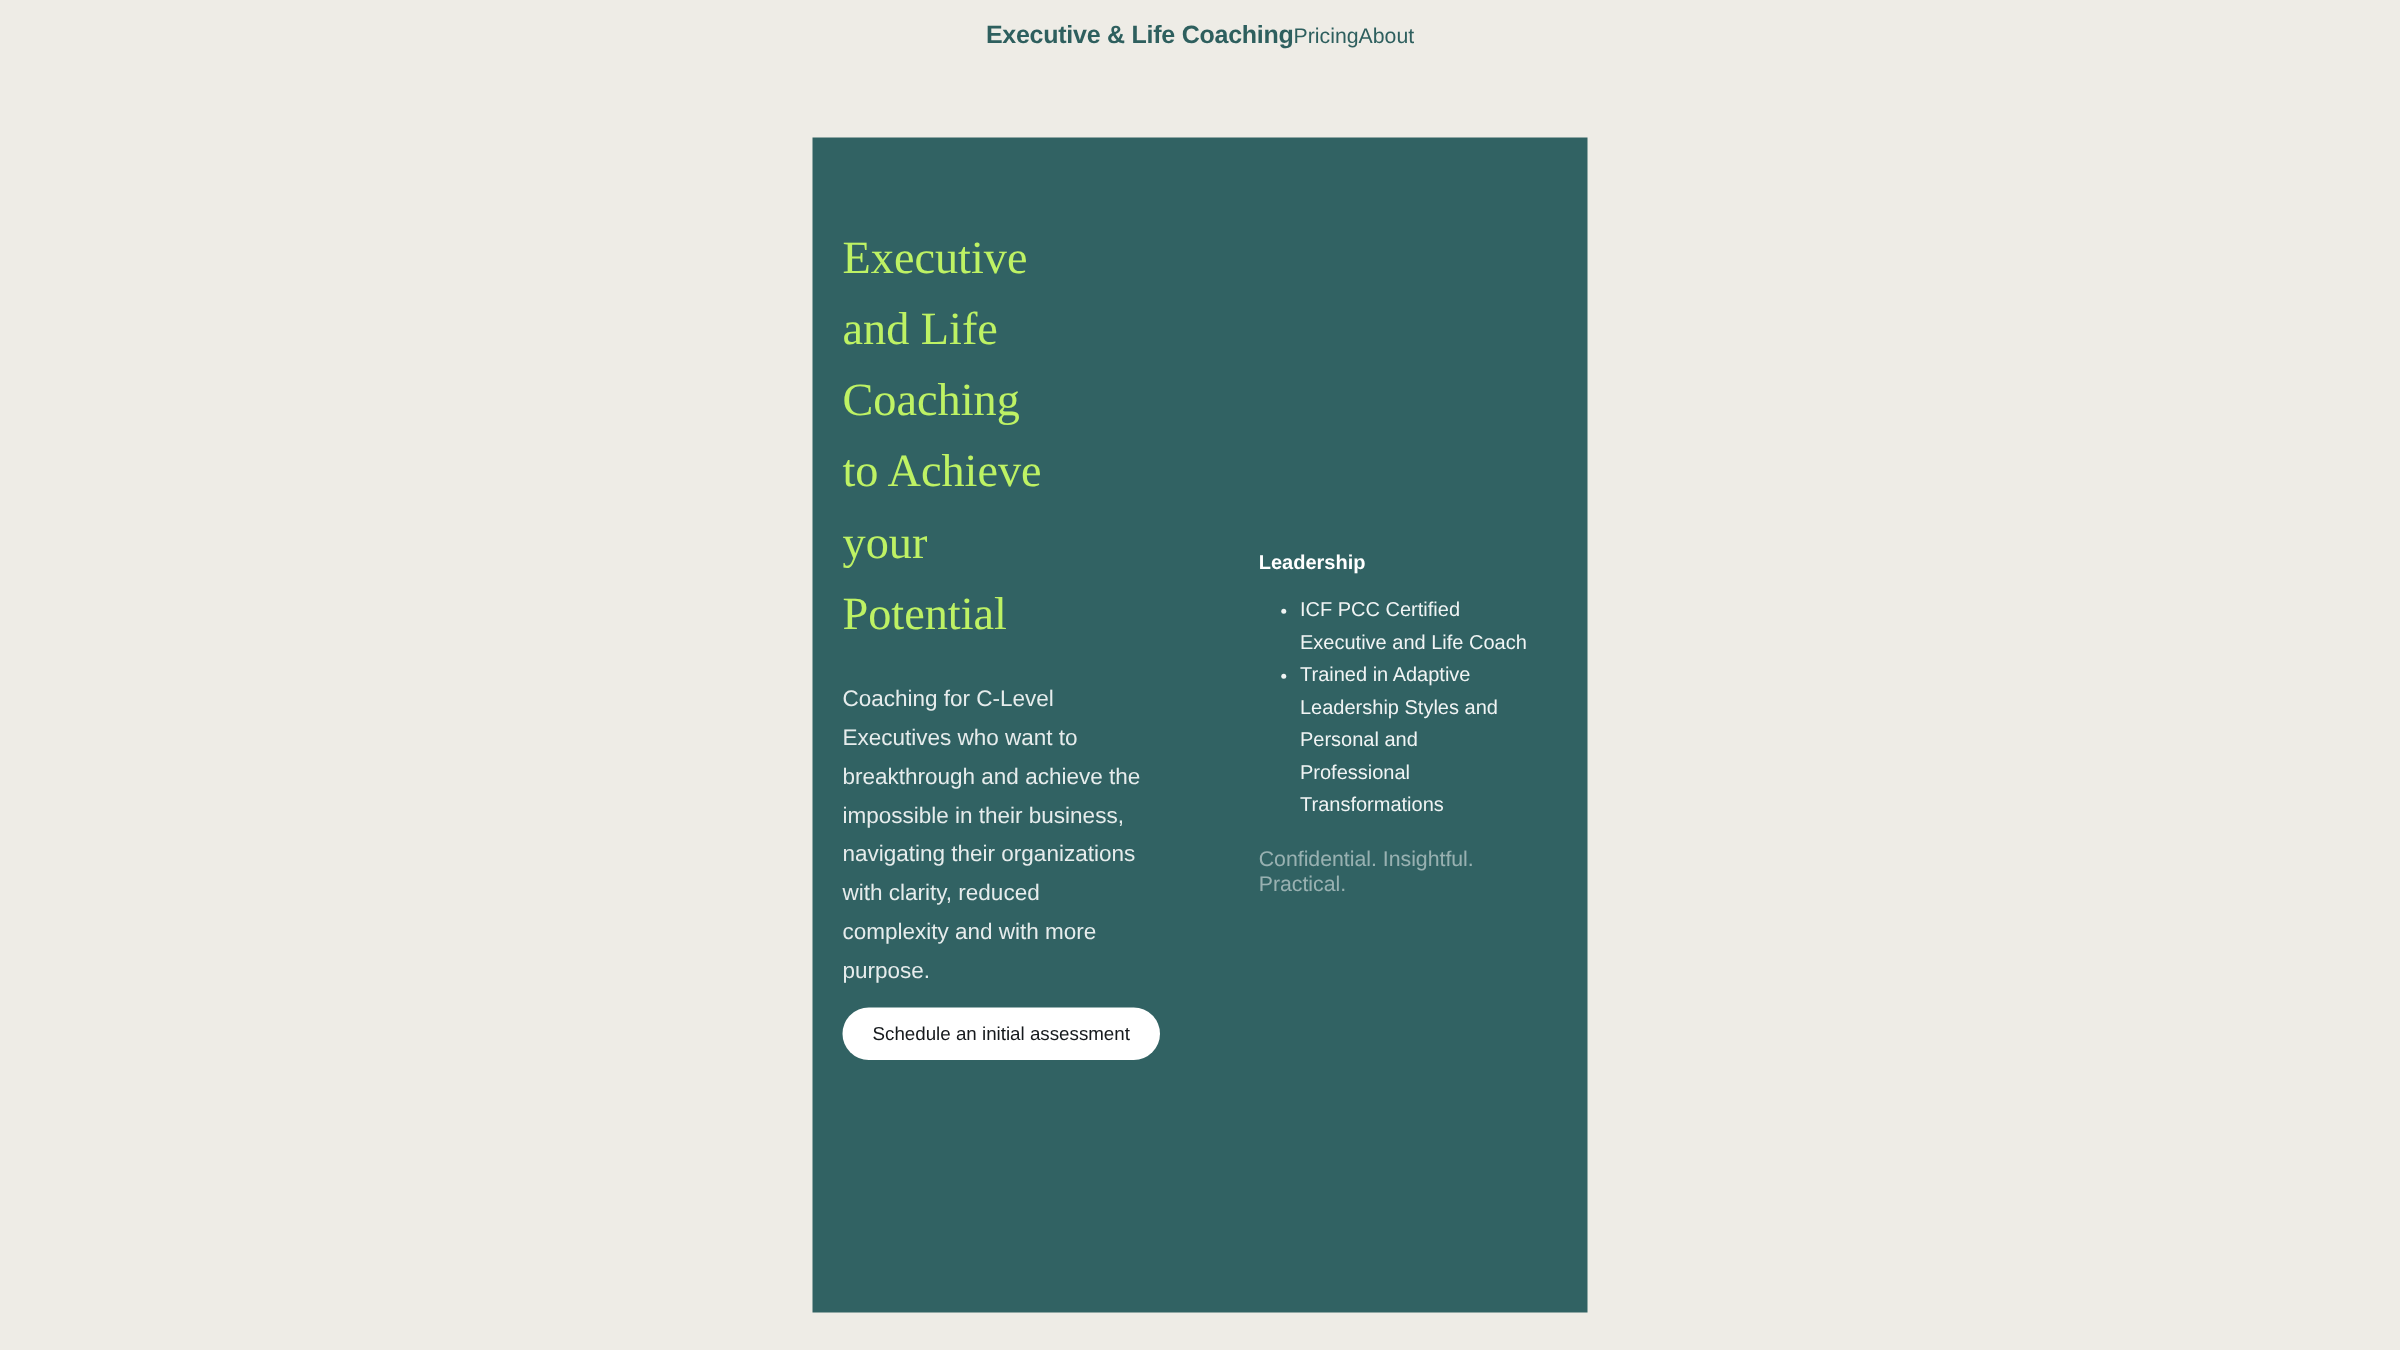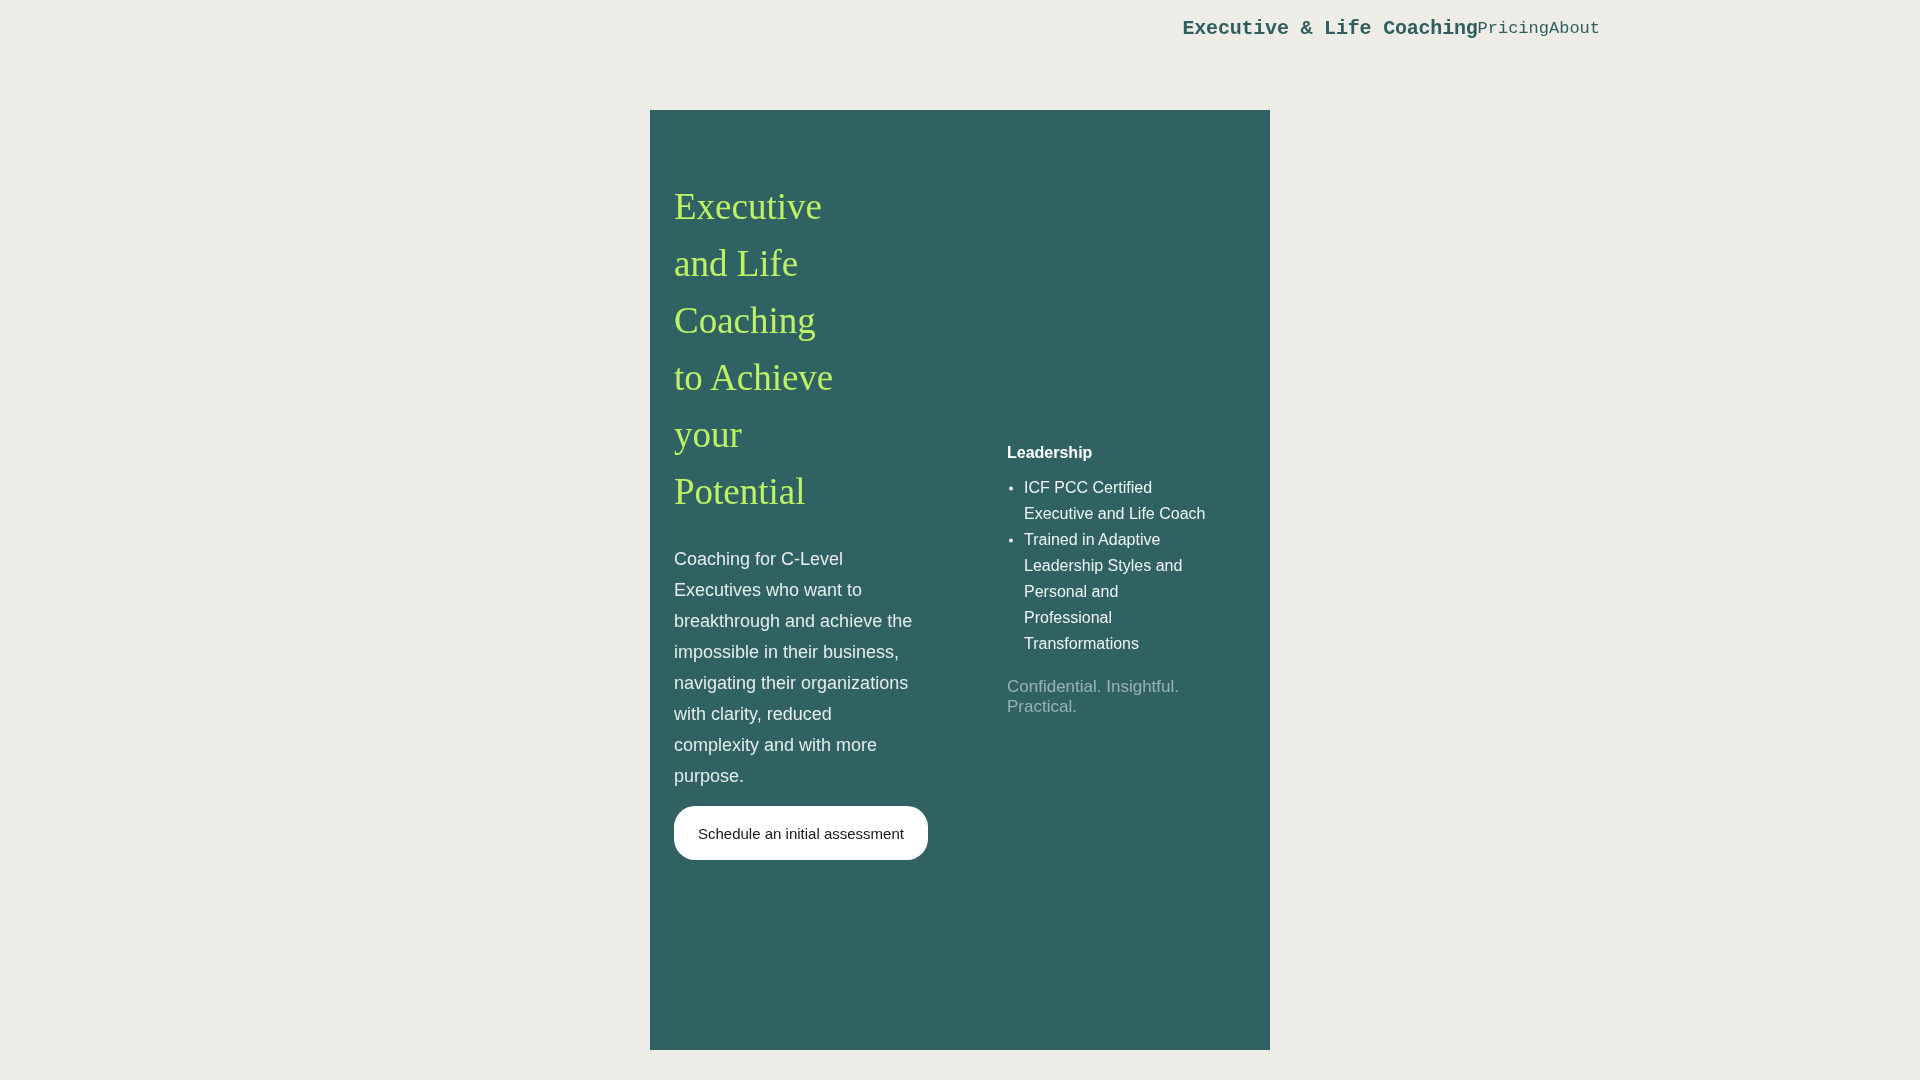--- a/index.html
+++ b/index.html
@@ -10,23 +10,22 @@
     background: #eeece6;
     font-family: "Liberation Sans", sans-serif;
   }
 
   
   .header {
     width: 1280px;
     margin: 0 auto;
     padding-top: 17px;
     display: flex;
-    justify-content: flex-end;
+    justify-content: center;
     align-items: center;
-    font-family: Liberation Mono, monospace;
   }
   .logo {
     font-size: 20px;
     font-weight: 700;
     color: #2e5f5e;
     letter-spacing: -0.2px;
     cursor: pointer;
   }
   .nav { display: flex; }
   .nav a {
@@ -73,21 +72,21 @@
   .hero-desc {
     margin: 24px 0 0 0;
     font-size: 18px;
     line-height: 31px;
     color: rgba(255,255,255,0.88);
     white-space: pre-line;
   }
   .cta {
     display: inline-block;
     margin-top: 14px;
-    height: 54px;
+    height: 42px;
     padding: 0 24px;
     border: none;
     border-radius: 21px;
     background: #ffffff;
     color: #15191c;
     font-family: "Liberation Sans", sans-serif;
     font-size: 15px;
     cursor: pointer;
   }
   .card-right {
@@ -97,21 +96,21 @@
     transform: translateY(-50%);
     width: 242px;
   }
   .cred-heading {
     margin: 0 0 13px 0;
     font-size: 16px;
     font-weight: 700;
     color: #ffffff;
   }
   .cred-list {
-    margin: 0;
+    margin: 16px;
     padding-left: 17px;
     list-style: disc outside;
   }
   .cred-list li {
     font-size: 16px;
     line-height: 26px;
     color: rgba(255,255,255,0.93);
     white-space: pre-line;
   }
   .cred-list li::marker { color: rgba(255,255,255,0.93); font-size: 13px; }

